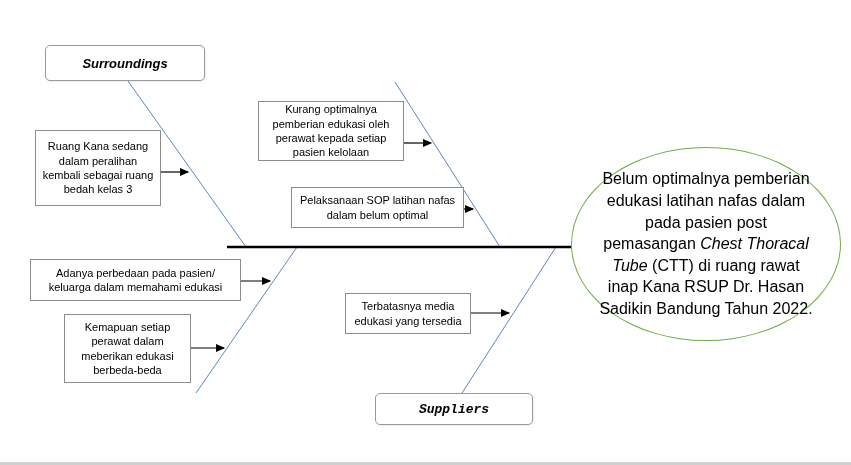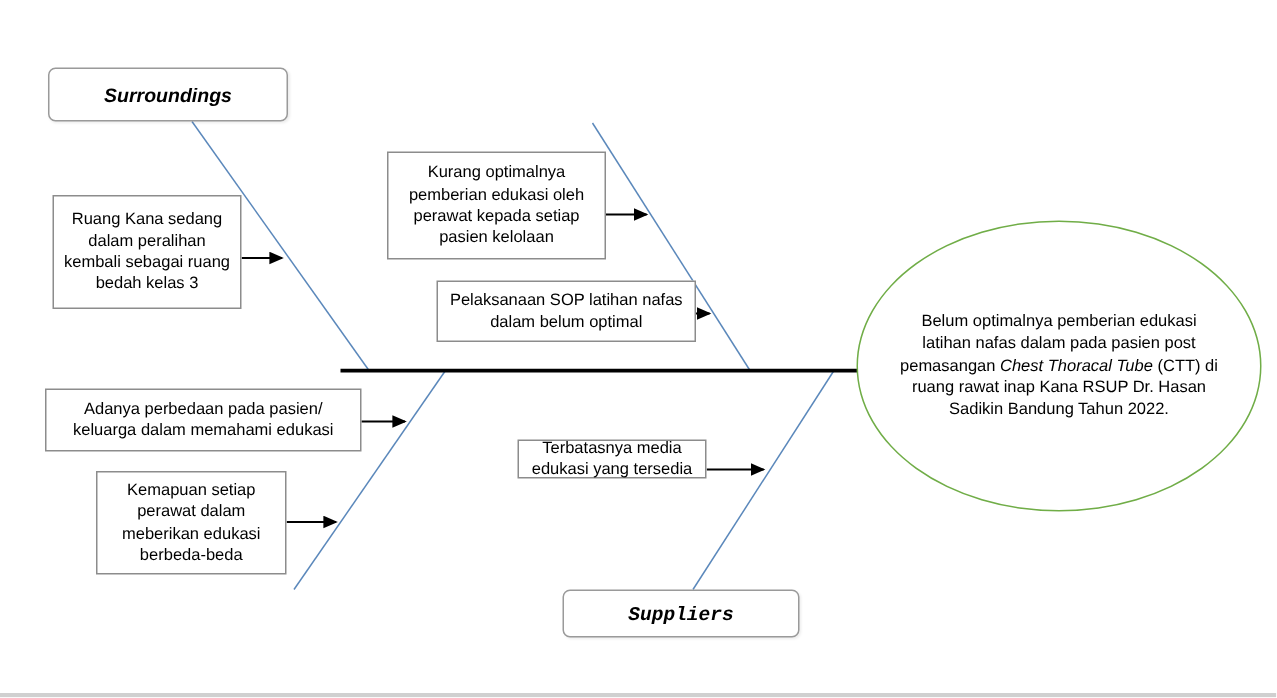--- a/index.html
+++ b/index.html
@@ -61,21 +61,21 @@
     border-radius: 50%;
     background: #ffffff;
     display: flex;
     align-items: center;
     justify-content: center;
     box-sizing: border-box;
   }
   .problem-text {
     width: 218px;
     text-align: center;
-    font-size: 11px;
+    font-size: 16px;
     line-height: 1.35;
     color: #000000;
   }
   .problem-text .it {
     font-style: italic;
   }
   .page-bottom-edge {
     position: absolute;
     left: 0;
     bottom: 0;
@@ -104,51 +104,51 @@
     <line x1="227" y1="247" x2="572" y2="247" stroke-width="2.5" stroke="#000000"></line>
 
     <line x1="161" y1="172" x2="188" y2="172" stroke="#000000" stroke-width="1.2" marker-end="url(#arrowhead)"></line>
     <line x1="404" y1="143" x2="431" y2="143" stroke="#000000" stroke-width="1.2" marker-end="url(#arrowhead)"></line>
     <line x1="446" y1="209" x2="473" y2="209" stroke="#000000" stroke-width="1.2" marker-end="url(#arrowhead)"></line>
     <line x1="223" y1="281" x2="270" y2="281" stroke="#000000" stroke-width="1.2" marker-end="url(#arrowhead)"></line>
     <line x1="191" y1="348" x2="224" y2="348" stroke="#000000" stroke-width="1.2" marker-end="url(#arrowhead)"></line>
     <line x1="471" y1="313" x2="509" y2="313" stroke="#000000" stroke-width="1.2" marker-end="url(#arrowhead)"></line>
   </svg>
 
-  <div class="category" style="left:32px; top:45px; width:160px; height:36px;">
+  <div class="category" style="left:45px; top:45px; width:160px; height:36px;">
     <span>Surroundings</span>
   </div>
 
 
 
   <div class="category" style="left:375px; top:393px; width:158px; height:32px;font-family:Liberation Mono, monospace;">
     <span>Suppliers</span>
   </div>
 
   <div class="box" style="left:35px; top:130px; width:126px; height:76px;">
     <span>Ruang Kana sedang dalam peralihan kembali sebagai ruang bedah kelas 3</span>
   </div>
 
-  <div class="box" style="left:258px; top:101px; width:146px; height:72px;">
+  <div class="box" style="left:258px; top:101px; width:146px; height:60px;">
     <span>Kurang optimalnya pemberian edukasi oleh perawat kepada setiap pasien kelolaan</span>
   </div>
 
   <div class="box" style="left:291px; top:187px; width:173px; height:41px;">
     <span>Pelaksanaan SOP latihan nafas dalam belum optimal</span>
   </div>
 
   <div class="box" style="left:30px; top:259px; width:211px; height:42px;">
     <span>Adanya perbedaan pada pasien/ keluarga dalam memahami edukasi</span>
   </div>
 
   <div class="box" style="left:64px; top:314px; width:127px; height:69px;">
     <span>Kemapuan setiap perawat dalam meberikan edukasi berbeda-beda</span>
   </div>
 
-  <div class="box" style="left:345px; top:293px; width:126px; height:26px;">
+  <div class="box" style="left:345px; top:293px; width:126px; height:41px;">
     <span>Terbatasnya media edukasi yang tersedia</span>
   </div>
 
   <div class="problem-ellipse">
     <div class="problem-text">
       <span>Belum optimalnya pemberian edukasi latihan nafas dalam pada pasien post pemasangan </span><span class="it">Chest Thoracal Tube</span><span> (CTT) di ruang rawat inap Kana RSUP Dr. Hasan Sadikin Bandung Tahun 2022.</span>
     </div>
   </div>
 
   <div class="page-bottom-edge"></div>

